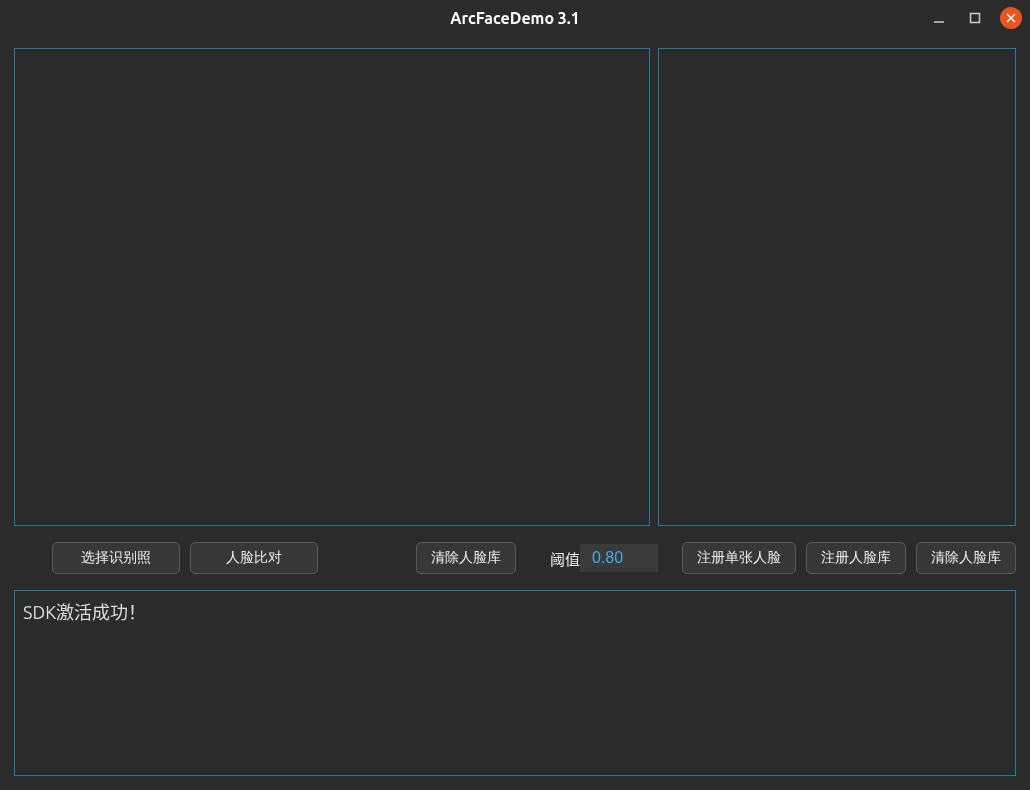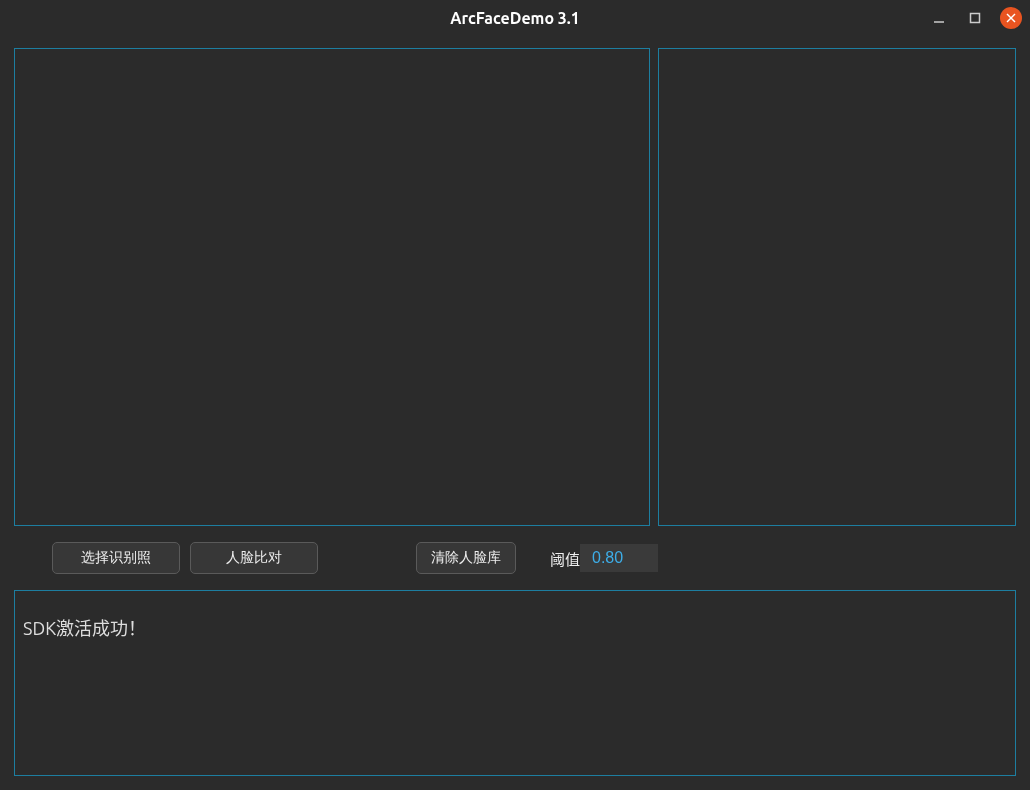--- a/index.html
+++ b/index.html
@@ -119,21 +119,21 @@
     .spacer-md {
       width: 78px;
     }
     .spacer-lg {
       width: 14px;
     }
     .log-panel {
       flex: 1;
       border: 1px solid #1d7ea0;
       background: #2b2b2b;
-      padding: 22px 8px;
+      padding: 6px 8px;
       color: #dddddd;
       font-size: 18px;
       line-height: 30px;
       overflow: hidden;
     }
     .toolbar-left {
       display: flex;
       gap: 10px;
       margin-left: 38px;
     }
@@ -179,18 +179,23 @@
       <button class="btn" style="width:128px">选择识别照</button>
       <button class="btn" style="width:128px">人脸比对</button>
     </div>
     <div class="spacer-md"></div>
     <button class="btn">清除人脸库</button>
     <div class="spacer-lg"></div>
     <div class="threshold-group">
       <span class="threshold-label">阈值</span>
       <input class="threshold-input" type="text" value="0.80" style="">
     </div>
+    <div class="toolbar-right">
+      <button class="btn">注册单张人脸</button>
+      <button class="btn">注册人脸库</button>
+      <button class="btn">清除人脸库</button>
+    </div>
   </div>
 
   <div class="log-panel">
     <div>SDK激活成功！</div>
   </div>
 </div>
 
 </body></html>

